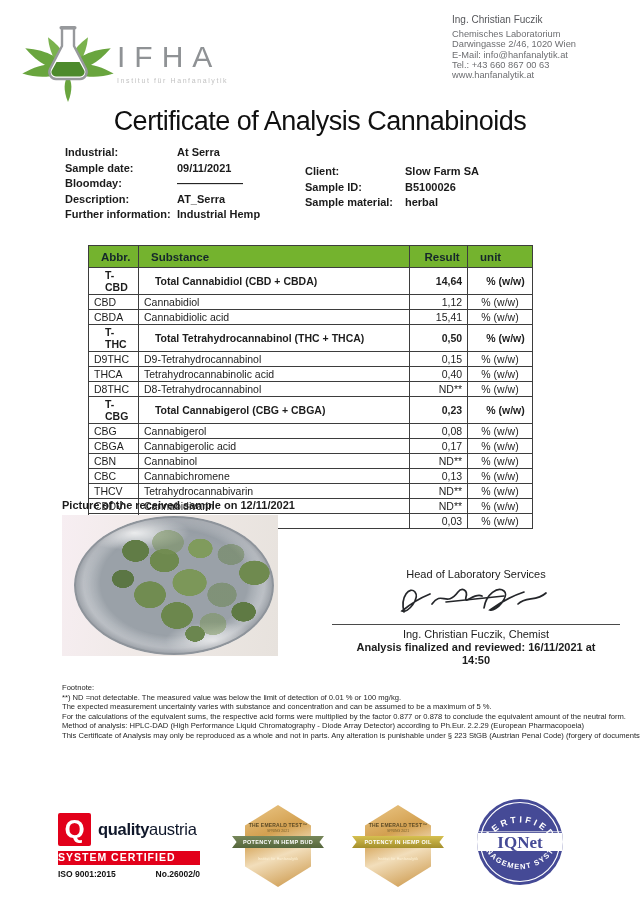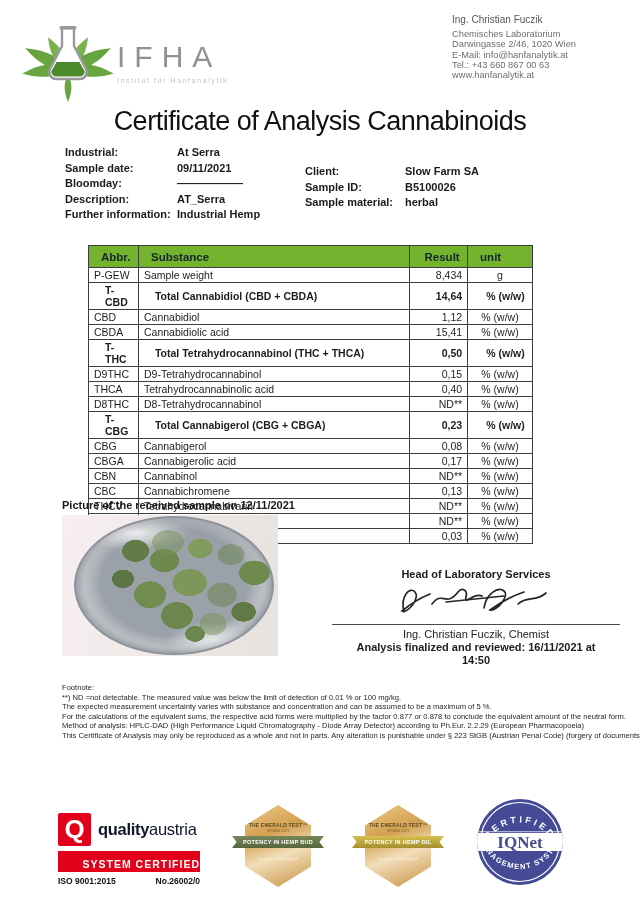--- a/index.html
+++ b/index.html
@@ -59,40 +59,40 @@
           radial-gradient(28px 22px at 52% 48%,#7a9853 60%,rgba(0,0,0,0) 62%),
           radial-gradient(24px 20px at 70% 58%,#64834580 60%,rgba(0,0,0,0) 62%),
           radial-gradient(26px 22px at 45% 75%,#6a8848 60%,rgba(0,0,0,0) 62%),
           radial-gradient(22px 18px at 65% 82%,#75935080 60%,rgba(0,0,0,0) 62%),
           radial-gradient(20px 16px at 82% 72%,#5d7b3f 60%,rgba(0,0,0,0) 62%),
           radial-gradient(16px 13px at 55% 90%,#69874a 60%,rgba(0,0,0,0) 62%);
         filter:saturate(.9);}
 
   
   .sig-block{position:absolute;left:330px;top:568px;width:292px;text-align:center;}
-  .sig-role{font-size:11px;font-weight:bold;color:#1b1b1b;}
+  .sig-role{font-size:11px;font-weight:normal;color:#1b1b1b;}
   .sig-svg{margin-top:2px;}
   .sig-line{border:none;border-top:1px solid #4a4a4a;margin:0 2px 3px 2px;}
   .sig-name{font-size:11px;font-weight:normal;}
   .sig-final{font-size:11px;font-weight:bold;margin-top:1px;}
 
   
   .footnote{position:absolute;left:62px;top:683px;width:586px;font-size:7.6px;
             line-height:9.6px;color:#1f1f1f;}
 
   
   .qa{position:absolute;left:58px;top:813px;width:142px;}
   .qa-top{display:flex;align-items:center;}
   .qa-q{width:33px;height:33px;background:#e2001a;color:#fff;font-weight:bold;
         font-size:26px;display:flex;align-items:center;justify-content:center;
         border-radius:2px;}
   .qa-brand{margin-left:7px;font-size:16.5px;color:#0f172a;letter-spacing:-0.3px;}
   .qa-brand b{font-weight:bold;}
   .qa-banner{margin-top:5px;background:#e2001a;color:#fff;font-weight:bold;
-             font-size:10.5px;letter-spacing:1px;text-align:right;padding:7px 0 2px;}
+             font-size:10.5px;letter-spacing:1px;text-align:left;padding:0 0 2px;}
   .qa-iso{display:flex;justify-content:space-between;font-size:8.5px;font-weight:bold;
           color:#111;margin-top:4px;}
 
   .badge{position:absolute;width:96px;height:92px;}
   #badge-bud{left:230px;top:803px;}
   #badge-oil{left:350px;top:803px;}
   .hex{position:absolute;left:15px;top:2px;width:66px;height:82px;
        clip-path:polygon(50% 0,100% 25%,100% 75%,50% 100%,0 75%,0 25%);
        background:linear-gradient(160deg,#ecc888 0%,#d3a050 35%,#f2debb 60%,#c8913f 100%);}
   .hex-title{position:absolute;left:0;top:17px;width:66px;text-align:center;
@@ -183,26 +183,20 @@
       </colgroup>
     <thead>
       <tr data-interactable="false">
         <th data-interactable="false">Abbr.</th>
         <th data-interactable="false">Substance</th>
         <th class="h-result" data-interactable="false">Result</th>
         <th class="h-unit" data-interactable="false">unit</th>
       </tr>
     </thead>
     <tbody data-interactable="false">
-        <tr data-interactable="false">
-          <td data-interactable="false" class="col-abbr">P-GEW</td>
-          <td data-interactable="false" class="col-substance">Sample weight</td>
-          <td data-interactable="false" class="col-result">8,434</td>
-          <td data-interactable="false" class="col-unit">g</td>
-        </tr>
         <tr data-interactable="false" class="bold">
           <td data-interactable="false" class="col-abbr">T-CBD</td>
           <td data-interactable="false" class="col-substance">Total Cannabidiol (CBD + CBDA)</td>
           <td data-interactable="false" class="col-result">14,64</td>
           <td data-interactable="false" class="col-unit">% (w/w)</td>
         </tr>
         <tr data-interactable="false">
           <td data-interactable="false" class="col-abbr">CBD</td>
           <td data-interactable="false" class="col-substance">Cannabidiol</td>
           <td data-interactable="false" class="col-result">1,12</td>

